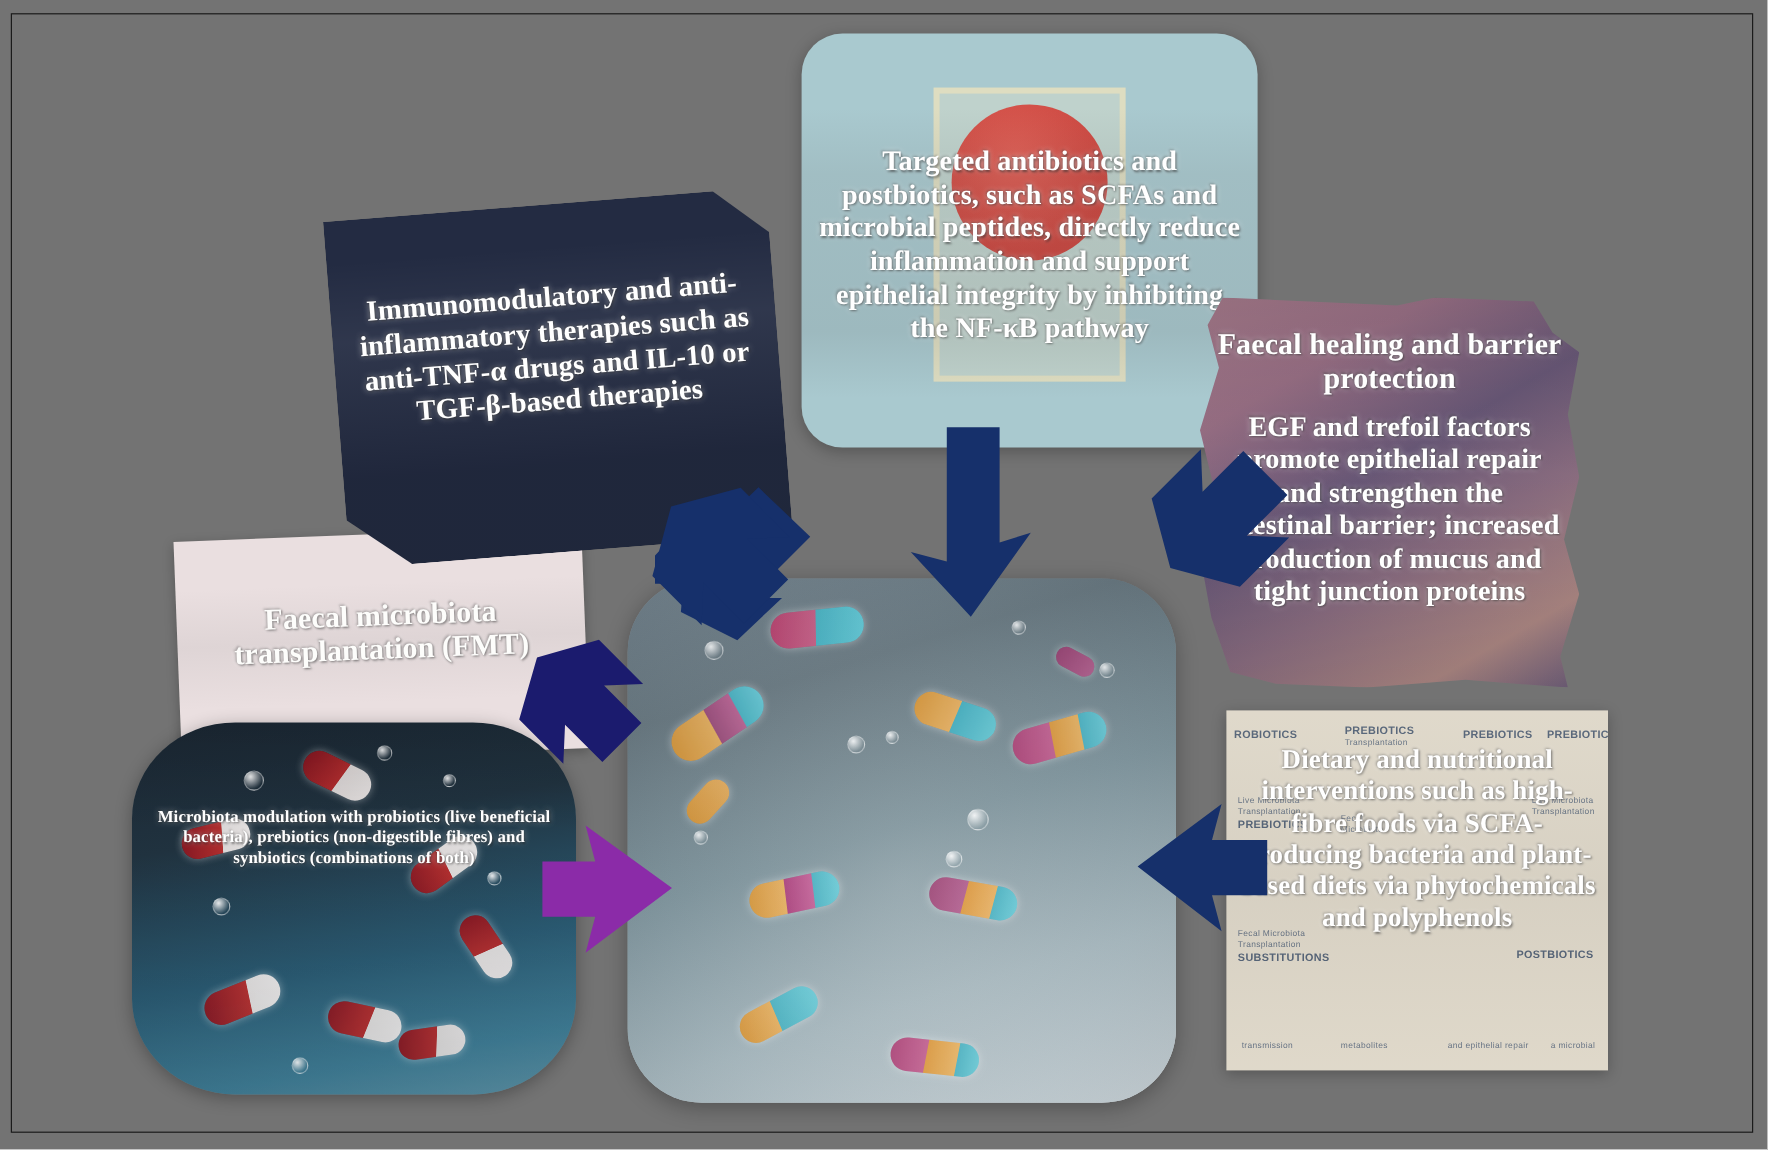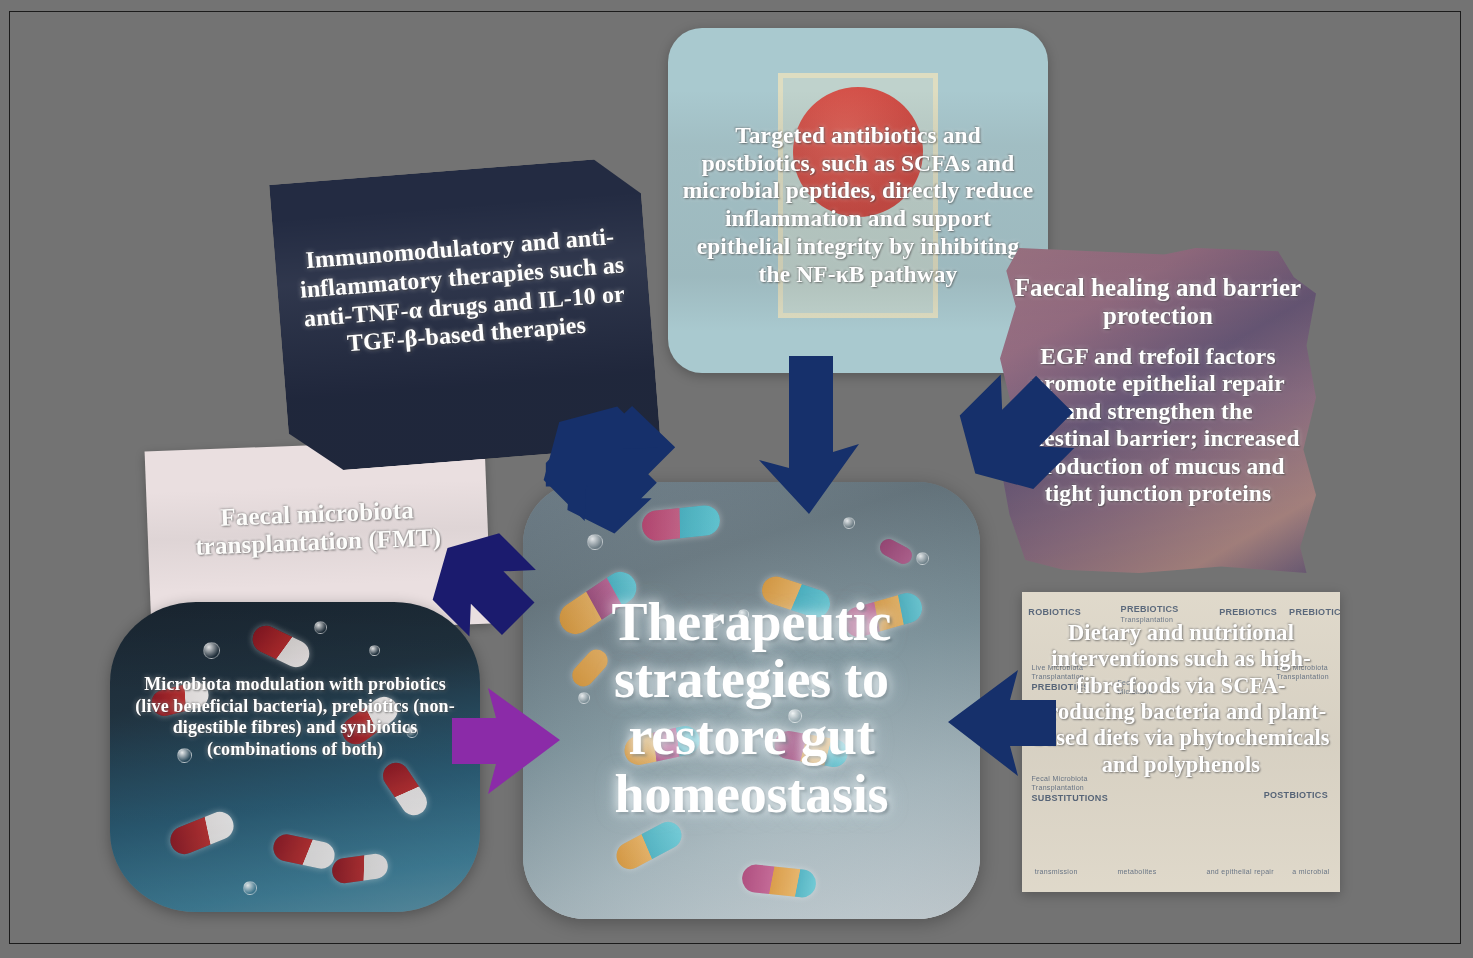--- a/index.html
+++ b/index.html
@@ -110,21 +110,21 @@
 
   
   #p-micro{
     left:110px; top:602px;
     width:370px; height:310px;
     border-radius:86px/80px;
     background:linear-gradient(170deg,#1b2733 0%,#20323f 30%,#2a5a72 62%,#3f7d96 85%,#5d93a7 100%);
     box-shadow:0 3px 14px rgba(0,0,0,.3);
     z-index:16;
   }
-  #p-micro .txt{font-size:18px;padding:72px 20px 0 20px;line-height:1.2;}
+  #p-micro .txt{font-size:14px;padding:72px 20px 0 20px;line-height:1.2;}
 
   
   #p-mucosal{
     left:1000px; top:248px;
     width:316px; height:325px;
     background:linear-gradient(150deg,#a87c8d 0%,#9c7288 22%,#6b5a7a 45%,#8d6f83 64%,#b08a86 85%,#6f5f7d 100%);
     box-shadow:0 3px 12px rgba(0,0,0,.28);
     z-index:17;
     clip-path:polygon(
       6% 0%, 52% 2%, 62% 0%, 88% 1%, 93% 9%, 100% 14%,
@@ -320,21 +320,20 @@
     <div class="pill" style="left:48%;top:88%;width:74px;height:28px;transform:rotate(6deg);background:linear-gradient(95deg,#b03a72,#c95a8e 40%,#e69a35 41%,#f2b55c 74%,#48b6c6 75%,#6ad0dc);z-index:2;"></div>
     <div class="bub" style="left:14%;top:12%;width:14px;height:14px;z-index:2;"></div>
     <div class="bub" style="left:70%;top:8%;width:10px;height:10px;z-index:2;"></div>
     <div class="bub" style="left:40%;top:30%;width:13px;height:13px;z-index:2;"></div>
     <div class="bub" style="left:47%;top:29%;width:9px;height:9px;z-index:2;"></div>
     <div class="bub" style="left:62%;top:44%;width:16px;height:16px;z-index:2;"></div>
     <div class="bub" style="left:86%;top:16%;width:11px;height:11px;z-index:2;"></div>
     <div class="bub" style="left:58%;top:52%;width:12px;height:12px;z-index:2;"></div>
     <div class="bub" style="left:12%;top:48%;width:10px;height:10px;z-index:2;"></div>
     <div class="shade" style="background:radial-gradient(ellipse at 50% 58%, rgba(255,255,255,.10) 0%, rgba(120,140,150,.10) 60%, rgba(40,55,65,.12) 100%);"></div>
-    <div class="txt">Therapeutic strategies to restore gut homeostasis</div>
   </div>
 
   <div class="arrow" style="left:536px;top:404px;width:150px;height:146px;">
     <svg width="150" height="146" viewBox="0 0 150 146">
       <polygon points="8,52 44,14 44,44 96,-6 140,36 88,88 116,88 78,124 30,100 32,76 8,76" fill="#16306b" transform="translate(2,8) scale(0.98)"></polygon>
       <polygon points="34,0 92,0 68,26 116,26 116,78 68,78 92,104 34,104 4,52" fill="#16306b" transform="rotate(45 60 52) translate(6 2)"></polygon>
     </svg>
   </div>
 
   <div class="arrow" style="left:755px;top:356px;width:108px;height:165px;">

